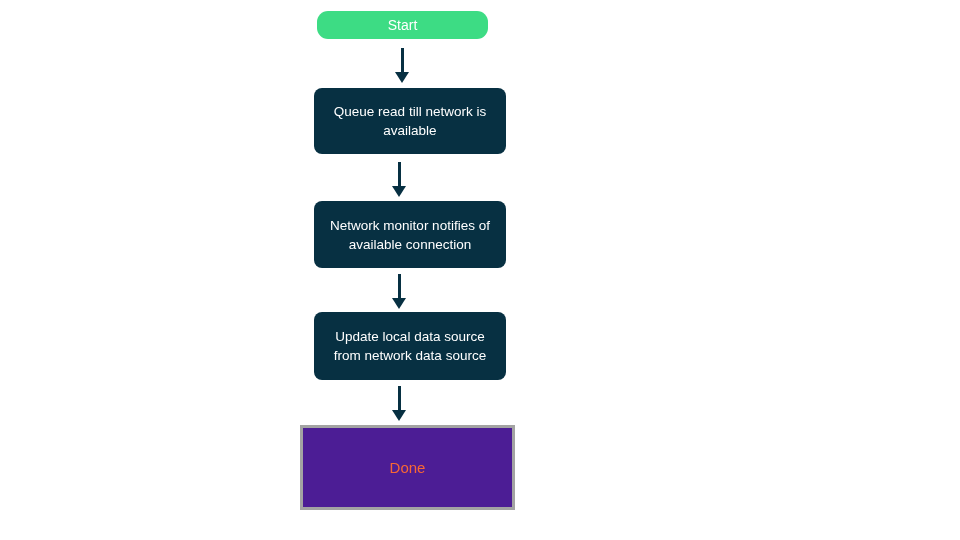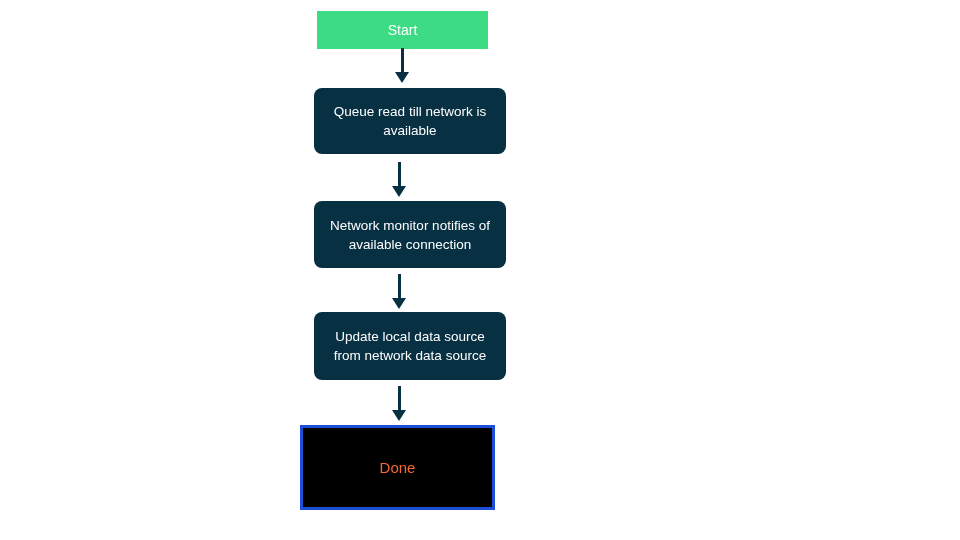--- a/index.html
+++ b/index.html
@@ -11,39 +11,39 @@
     overflow: hidden;
   }
   .canvas { position: absolute; left: 0; top: 0; width: 960px; height: 540px; }
   .node {
     position: absolute;
     display: flex; align-items: center; justify-content: center;
     text-align: center;
     box-sizing: border-box;
   }
   .node-start {
-    left: 317px; top: 11px; width: 171px; height: 38px;
+    left: 317px; top: 11px; width: 171px; height: 28px;
     background: #3DDC84; color: #ffffff;
-    border-radius: 0;
+    border-radius: 11px;
     font-size: 14px;
   }
   .node-process {
     left: 314px; width: 192px;
     background: #073042; color: #ffffff;
     border-radius: 8px;
     font-size: 13.5px; line-height: 19px;
     padding: 6px 13px;
   }
   .node-queue   { top: 88px;  height: 66px; }
   .node-monitor { top: 201px; height: 67px; }
   .node-update  { top: 312px; height: 68px; }
   .node-done {
-    left: 300px; top: 425px; width: 195px; height: 85px;
-    background: #000000;
-    border: 3px solid #1d4ed8;
+    left: 300px; top: 425px; width: 215px; height: 85px;
+    background: #4c1d95;
+    border: 3px solid #a3a3a3;
     color: #F86734;
     font-size: 15px;
   }
   .arrow {
     position: absolute;
     width: 14px;
     display: flex; flex-direction: column; align-items: center;
   }
   .arrow-line { width: 3px; height: 24px; background: #073042; }
   .arrow-head {

